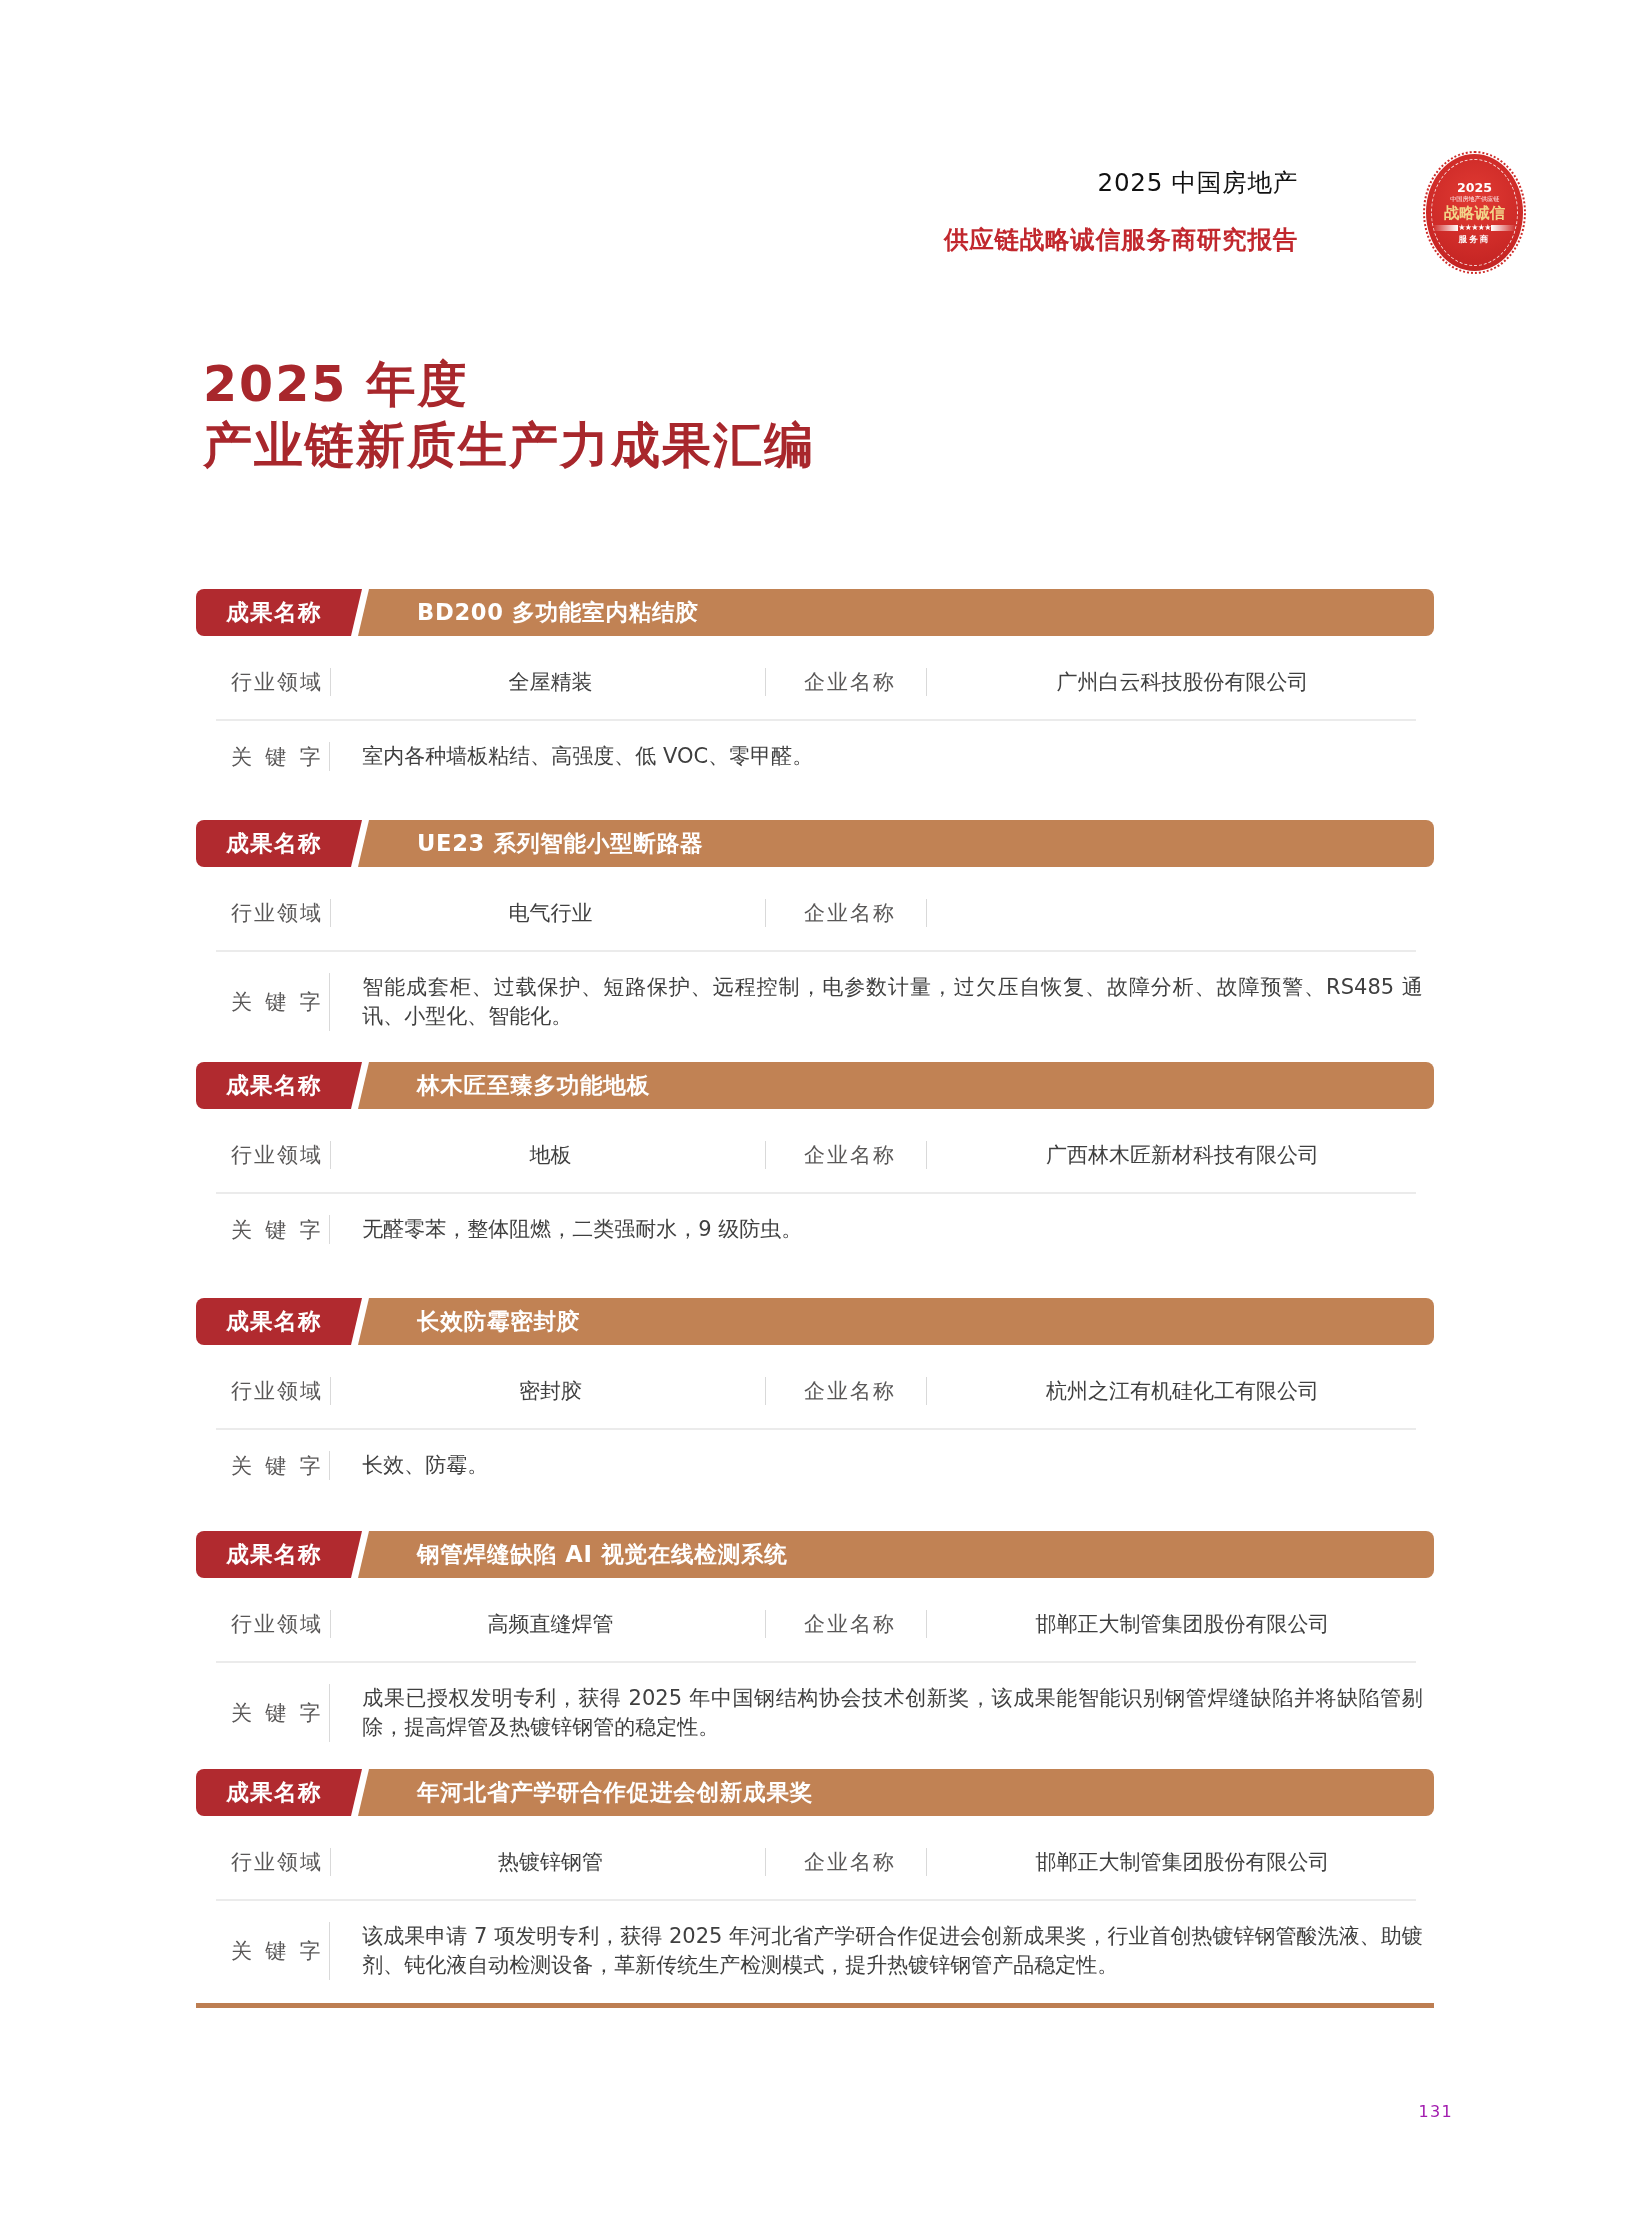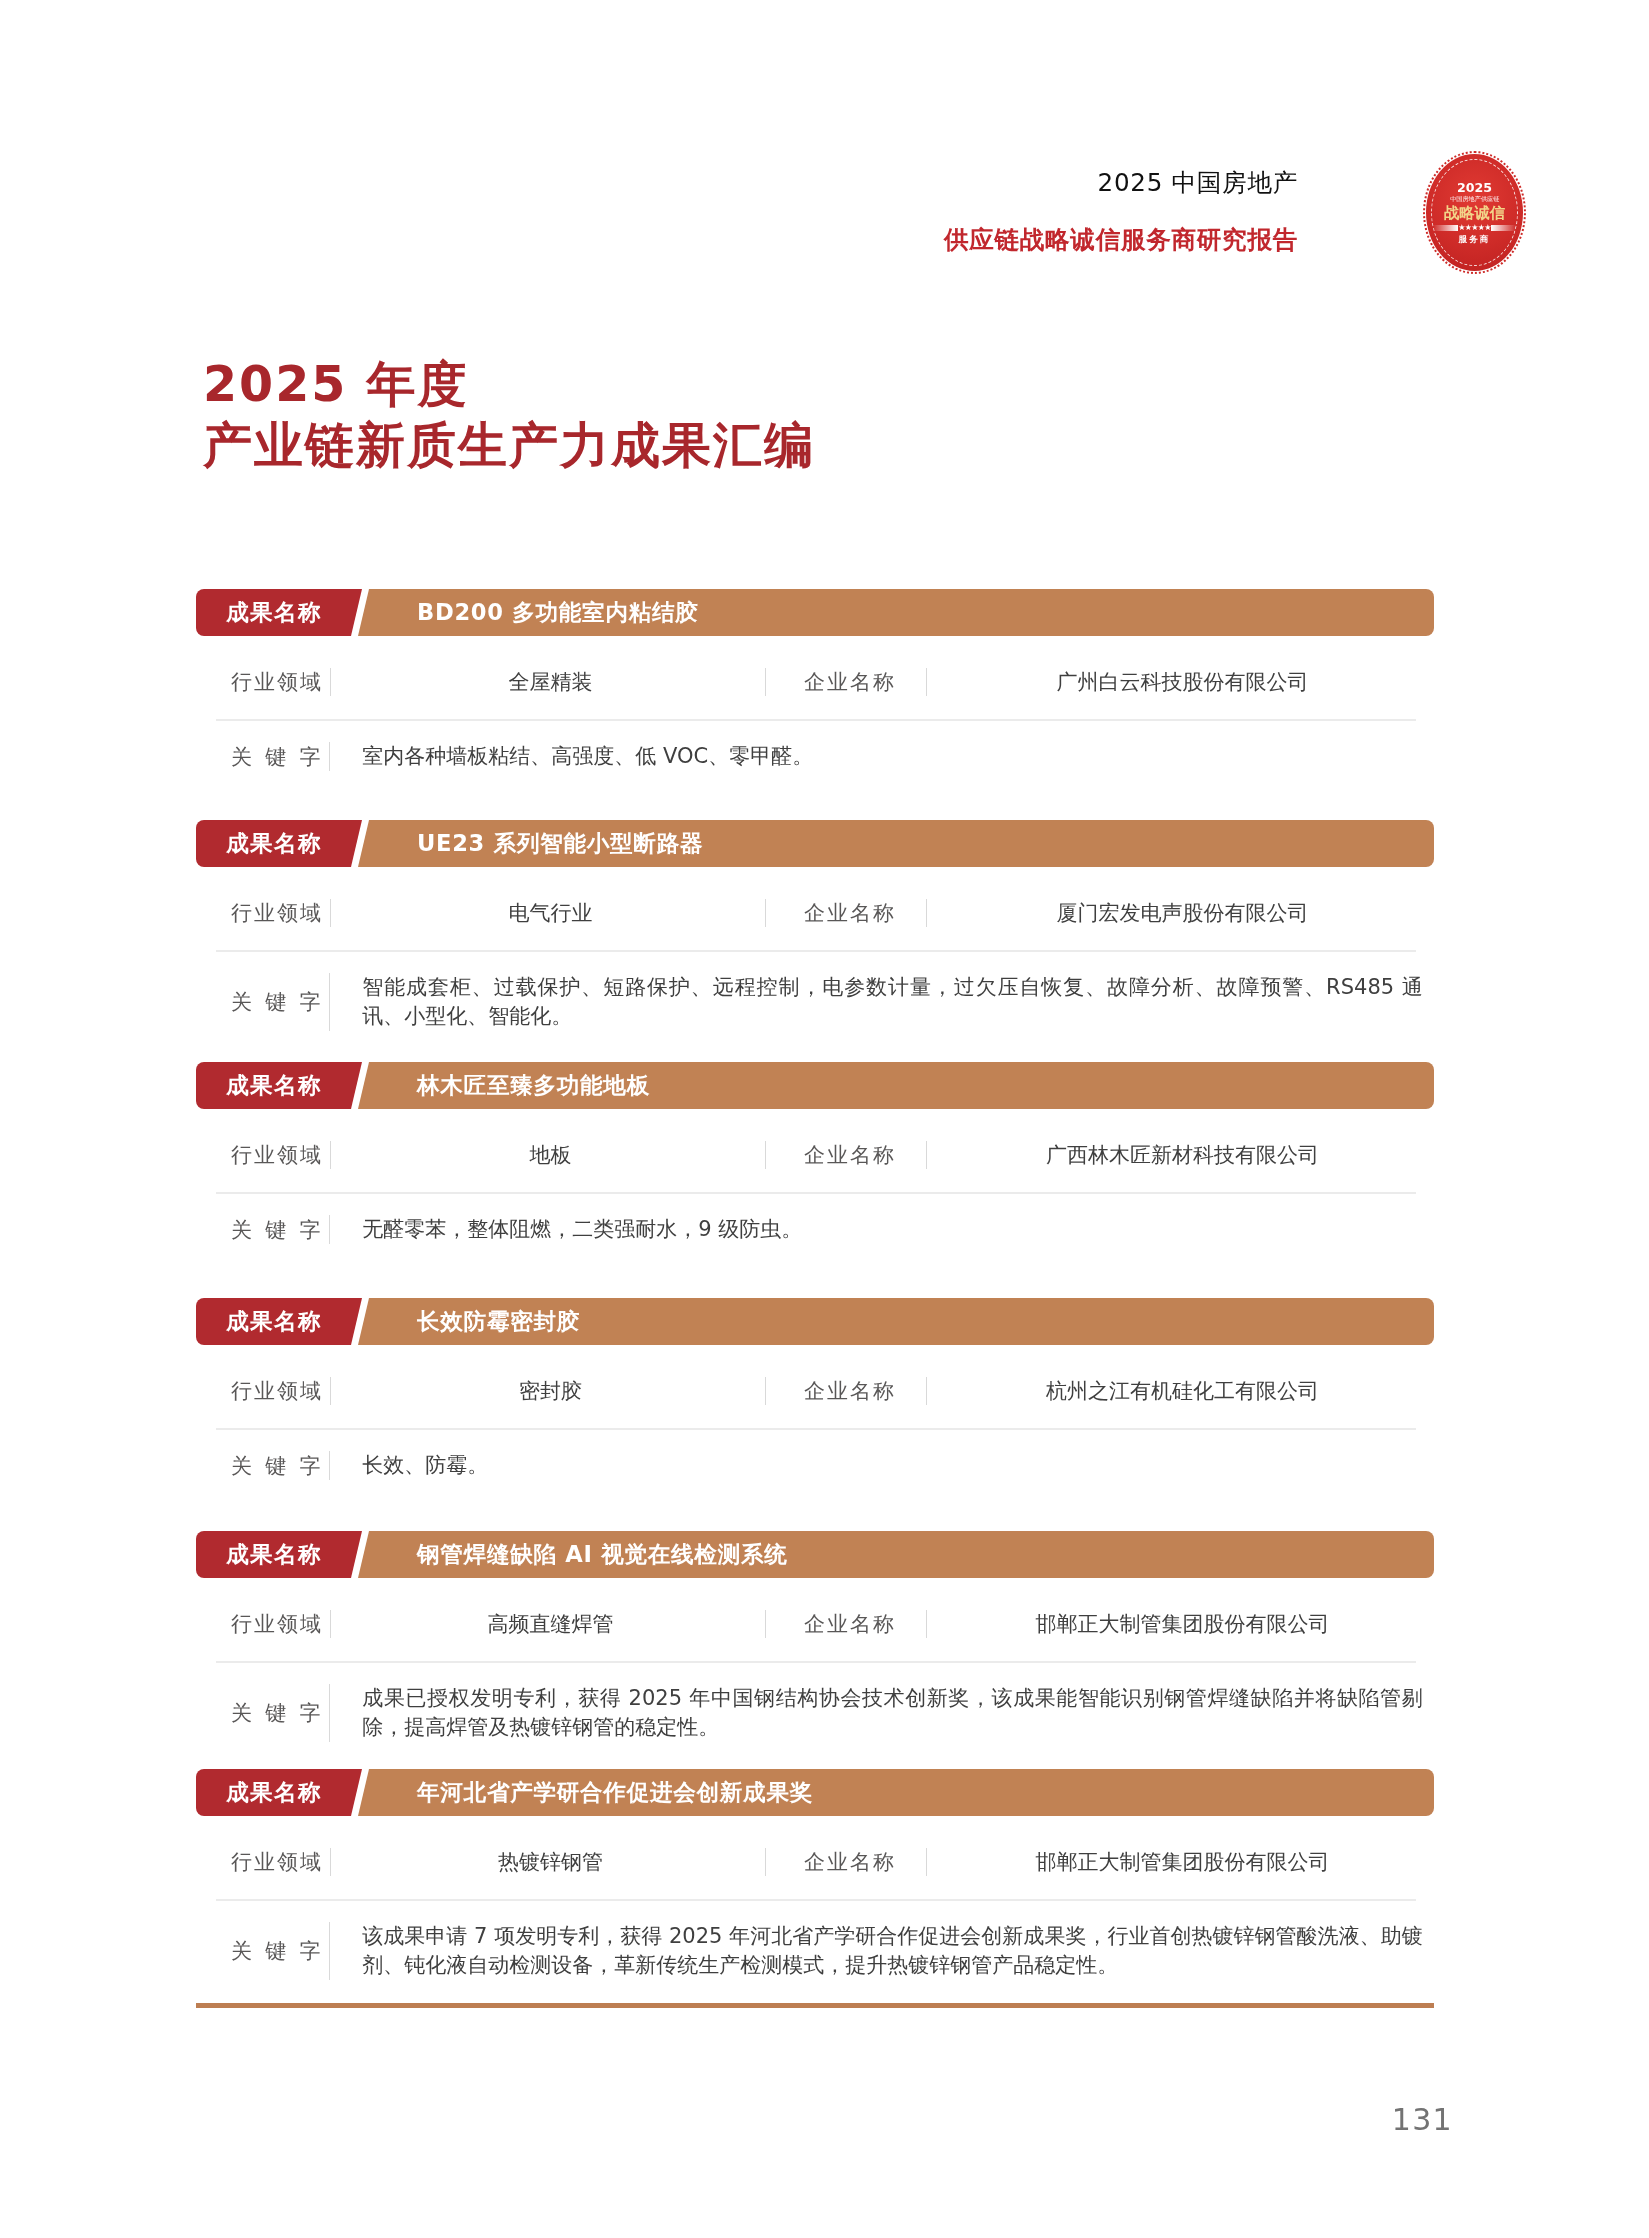--- a/index.html
+++ b/index.html
@@ -68,21 +68,21 @@
   .vd{position:absolute;top:2px;width:1.3px;height:28px;background:#D9D9D9;}
   .hdiv{position:absolute;left:20px;right:18px;top:130px;height:2px;background:#EBEBEB;}
   .kw-row{position:absolute;left:35px;right:11.3px;top:153px;display:flex;align-items:center;}
   .kw-label{
     width:98px;flex-shrink:0;color:#595757;font-size:21px;letter-spacing:3.3px;white-space:nowrap;
   }
   .kw-div{align-self:stretch;flex-shrink:0;width:1.3px;background:#D9D9D9;}
   .kw-text{margin-left:32px;font-size:21px;line-height:29px;color:#3F3F3F;text-align:justify;}
   
   .bottom-rule{position:absolute;left:196px;top:2003px;width:1238px;height:5.3px;background:#BD7E52;}
-  .page-num{position:absolute;right:196px;top:2102px;font-size:30px;color:#737373;letter-spacing:1.3px;}
+  .page-num{position:absolute;right:196px;top:2102px;font-size:16px;color:#a21caf;letter-spacing:1.3px;}
 </style>
 </head>
 <body>
 
 <div class="hdr-line1">2025 中国房地产</div>
 <div class="hdr-line2">供应链战略诚信服务商研究报告</div>
 
 <div class="seal">
   <div class="seal-ring"></div>
   <div class="seal-year">2025</div>
@@ -132,21 +132,20 @@
     <div class="bar-red-label">成果名称</div>
     <div class="bar-title">UE23 系列智能小型断路器</div>
   </div>
   <div class="info-row">
     <div class="cell lbl" style="left:35px;">行业领域</div>
     <div class="vd" style="left:134px;"></div>
     <div class="cell val" style="left:140px;width:429px;">电气行业</div>
     <div class="vd" style="left:569px;"></div>
     <div class="cell lbl" style="left:608px;">企业名称</div>
     <div class="vd" style="left:730px;"></div>
-    <div class="cell val" style="left:735px;width:503px;">厦门宏发电声股份有限公司</div>
   </div>
   <div class="hdiv"></div>
   <div class="kw-row">
     <div class="kw-label">关 键 字</div>
     <div class="kw-div"></div>
     <div class="kw-text">智能成套柜、过载保护、短路保护、远程控制，电参数计量，过欠压自恢复、故障分析、故障预警、RS485 通讯、小型化、智能化。</div>
   </div>
 </div>
 
 <div class="sec" style="top:1062px;">

